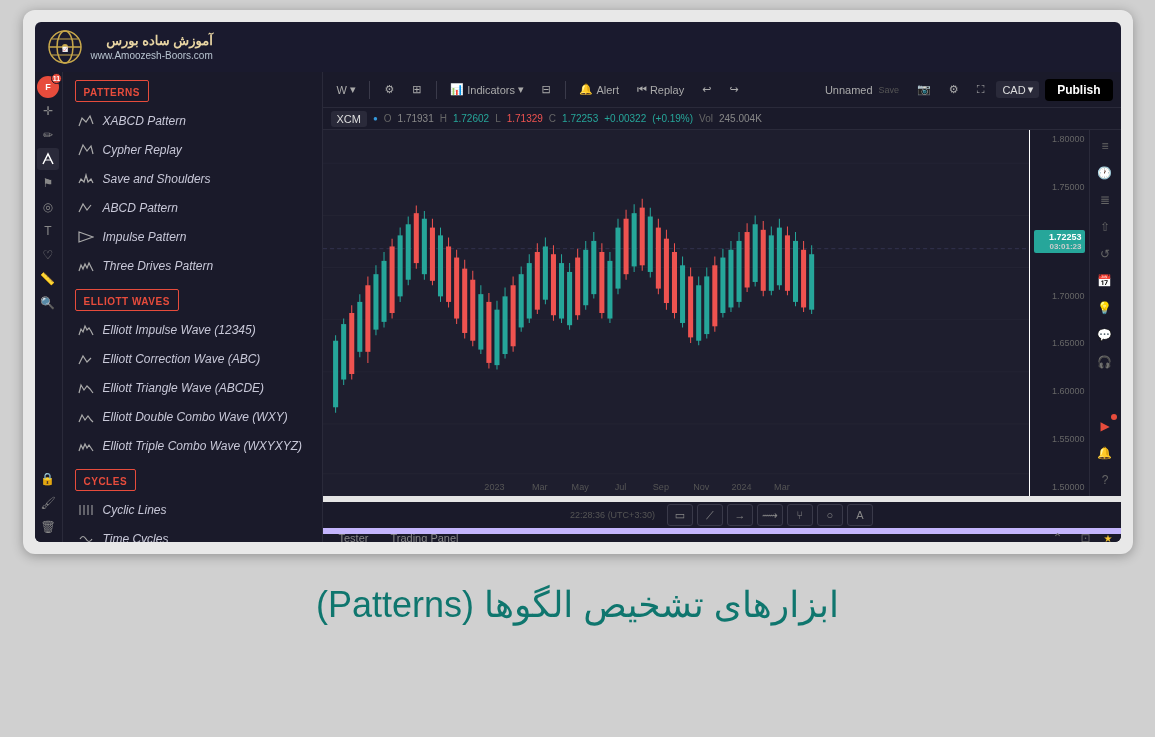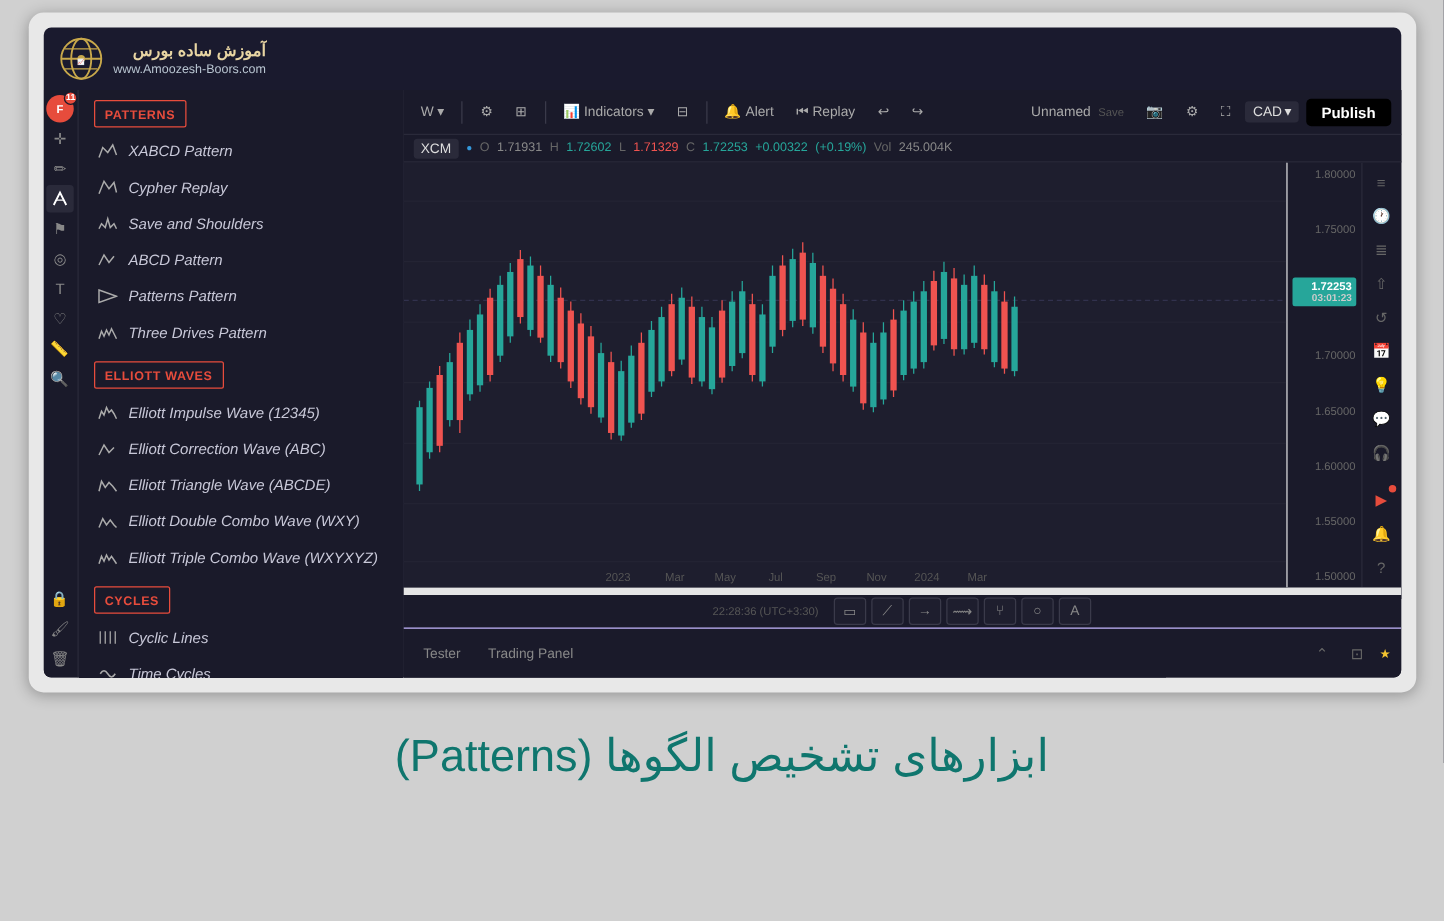--- a/index.html
+++ b/index.html
@@ -273,29 +273,29 @@
       cursor: pointer;
       border-radius: 3px;
     }
     .price-scale-item {
       text-align: right;
       color: #666;
     }
 
     
     .bottom-bar {
-      height: 40px;
+      height: 14px;
       background: #1a1a2a;
       display: flex;
       align-items: center;
       padding: 0 8px;
       gap: 6px;
       font-size: 10px;
       color: #666;
-      border-top: 1px solid #c4b5fd;
+      border-top: 6px solid #c4b5fd;
     }
     .bottom-tab {
       padding: 2px 8px;
       border-radius: 3px;
       cursor: pointer;
       color: #888;
       font-size: 11px;
     }
     .star-icon { color: #f4c430; }
 
@@ -442,21 +442,21 @@
         </div>
         <span class="panel-item-text">ABCD Pattern</span>
       </div>
 
       <div class="panel-item">
         <div class="panel-item-icon">
           <svg width="16" height="14" viewBox="0 0 16 14" fill="none">
             <path d="M1 2 L15 7 L1 12 Z" stroke="#aaa" stroke-width="1.2" fill="none"></path>
           </svg>
         </div>
-        <span class="panel-item-text">Patterns Pattern</span>
+        <span class="panel-item-text">Impulse Pattern</span>
       </div>
 
       <div class="panel-item">
         <div class="panel-item-icon">
           <svg width="16" height="14" viewBox="0 0 16 14" fill="none">
             <path d="M1 12 L3 6 L5 10 L7 5 L9 9 L11 4 L13 8 L15 12" stroke="#aaa" stroke-width="1.2" fill="none"></path>
           </svg>
         </div>
         <span class="panel-item-text">Three Drives Pattern</span>
       </div>

